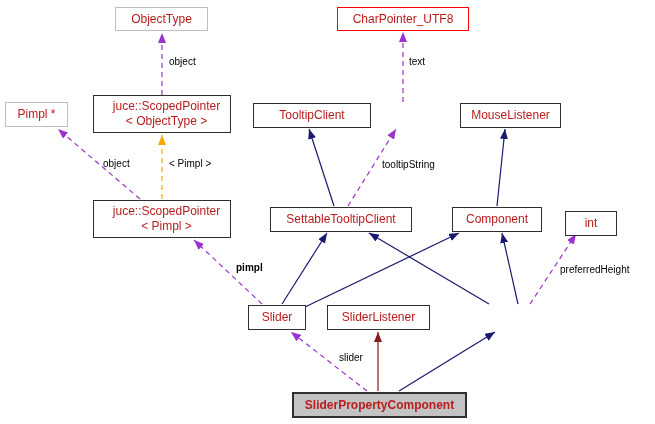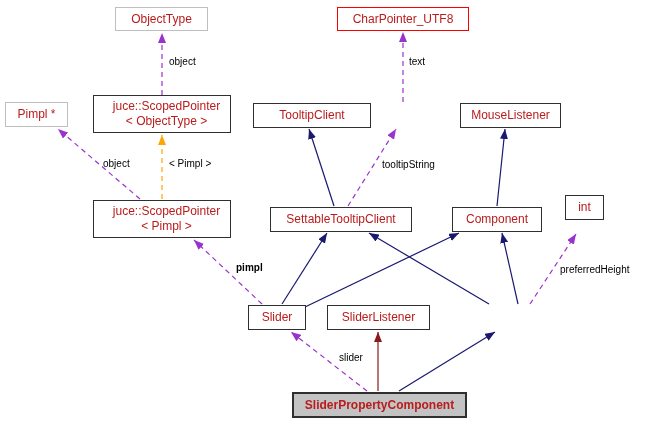--- a/index.html
+++ b/index.html
@@ -80,21 +80,21 @@
   <div class="node error" style="left:337px;top:7px;width:132px;height:24px;">CharPointer_UTF8</div>
   <div class="node external" style="left:5px;top:102px;width:63px;height:25px;">Pimpl *</div>
   <div class="node bold" style="left:93px;top:95px;width:138px;height:38px;">juce::ScopedPointer
 &lt; ObjectType &gt;</div>
   <div class="node" style="left:253px;top:103px;width:118px;height:25px;">TooltipClient</div>
   <div class="node" style="left:460px;top:103px;width:101px;height:25px;">MouseListener</div>
   <div class="node bold" style="left:93px;top:200px;width:138px;height:38px;">juce::ScopedPointer
 &lt; Pimpl &gt;</div>
   <div class="node" style="left:452px;top:207px;width:90px;height:25px;">Component</div>
   <div class="node" style="left:270px;top:207px;width:142px;height:25px;">SettableTooltipClient</div>
-  <div class="node" style="left:565px;top:195px;width:39px;height:25px;">int</div>
+  <div class="node" style="left:565px;top:211px;width:52px;height:25px;">int</div>
   <div class="node" style="left:248px;top:305px;width:58px;height:25px;">Slider</div>
   <div class="node" style="left:327px;top:305px;width:103px;height:25px;">SliderListener</div>
   <div class="node main" style="left:292px;top:392px;width:175px;height:26px;">SliderPropertyComponent</div>
 
   <div class="edge-label" style="left:169px;top:55px;">object</div>
   <div class="edge-label" style="left:409px;top:55px;">text</div>
   <div class="edge-label" style="left:103px;top:157px;">object</div>
   <div class="edge-label" style="left:169px;top:157px;">&lt; Pimpl &gt;</div>
   <div class="edge-label" style="left:382px;top:158px;">tooltipString</div>
   <div class="edge-label" style="left:560px;top:263px;">preferredHeight</div>

